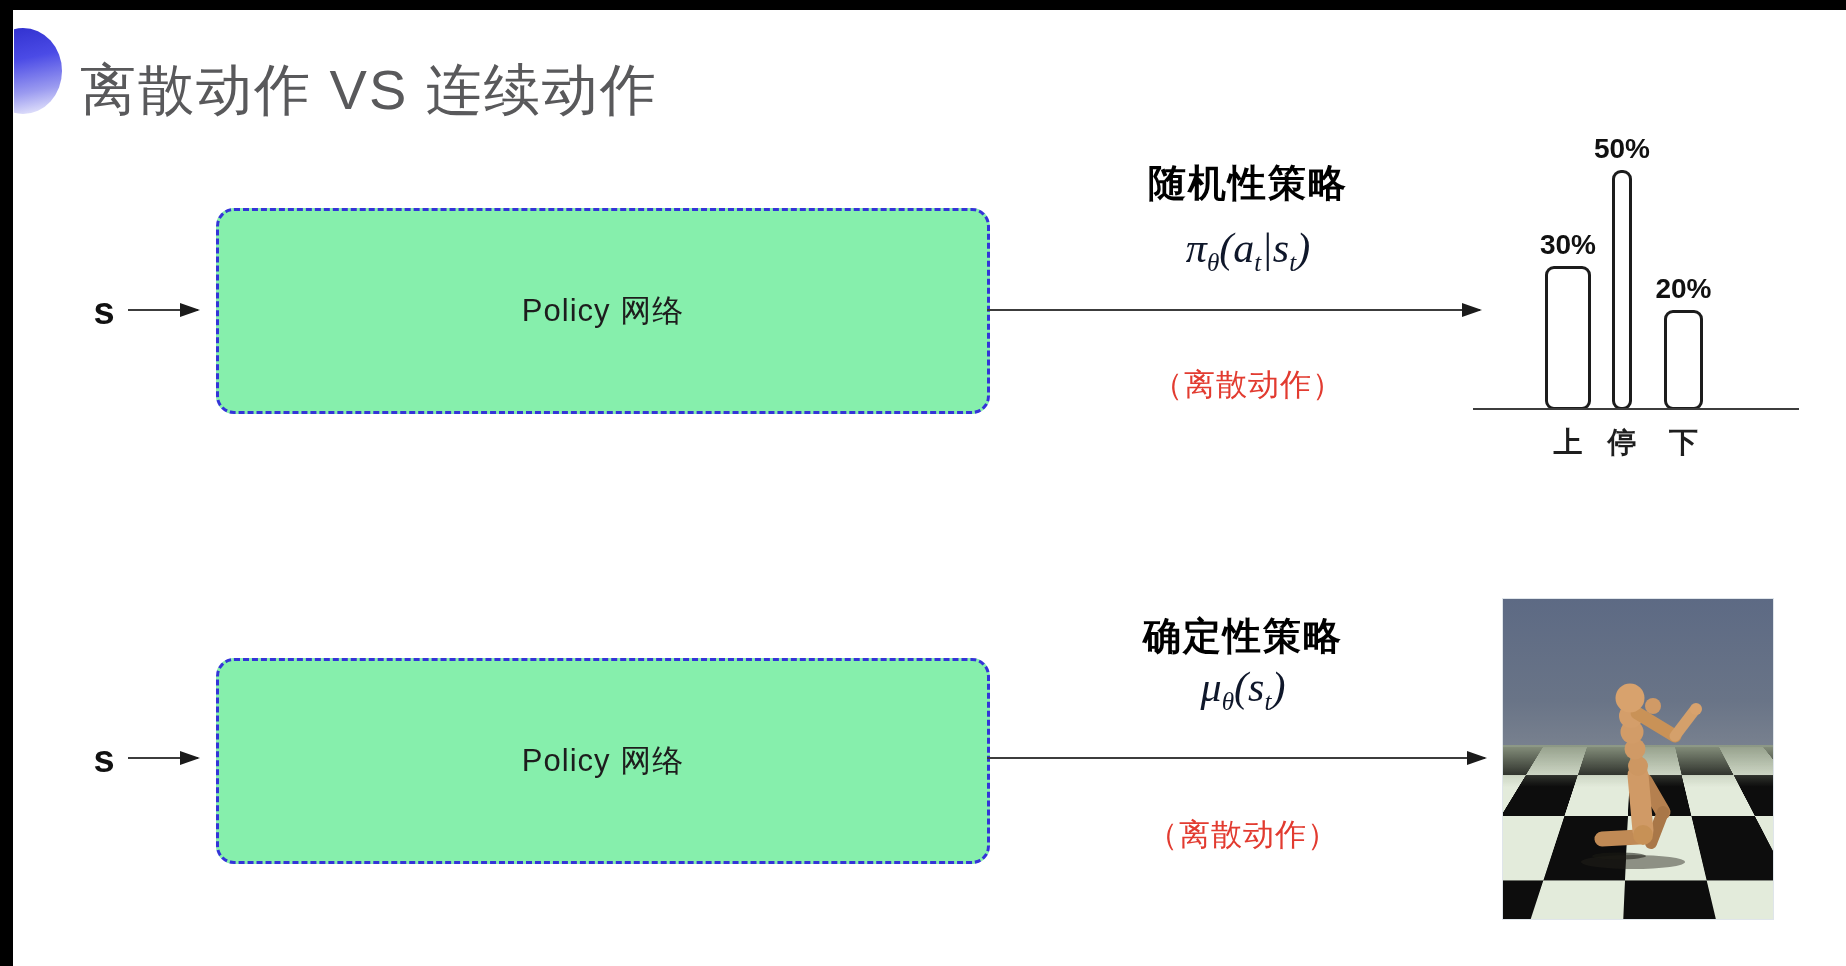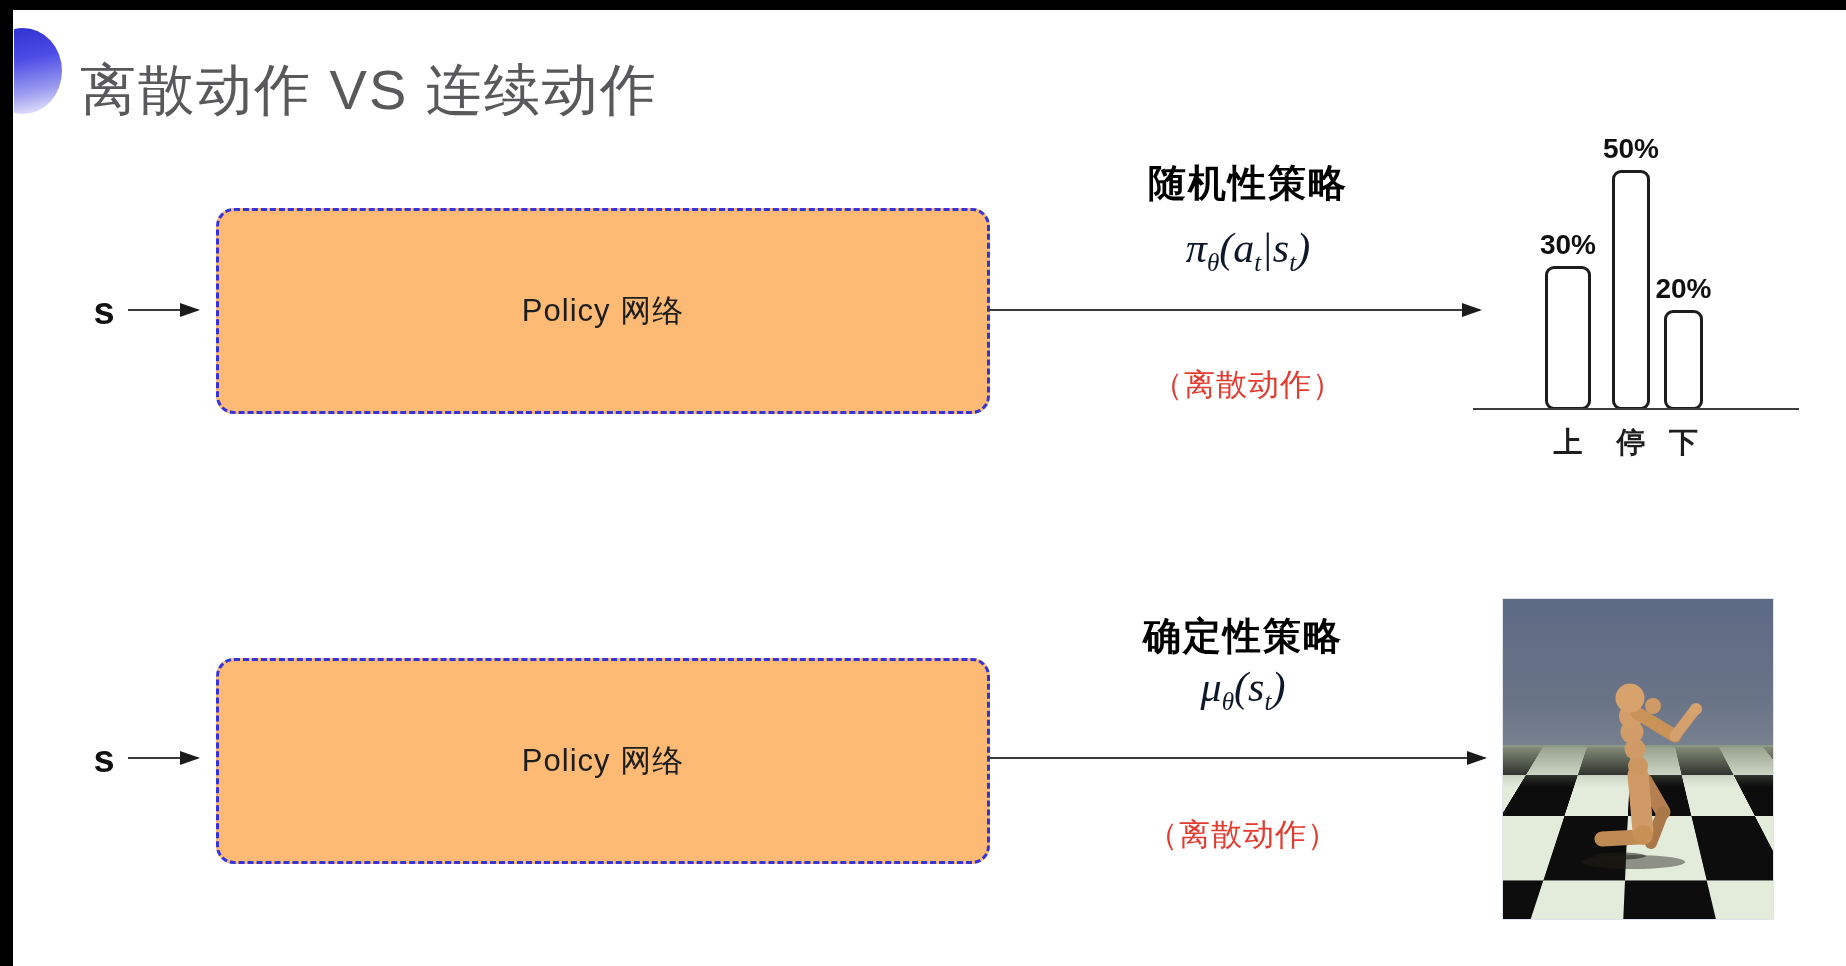--- a/index.html
+++ b/index.html
@@ -13,21 +13,21 @@
 
   
   .title-icon-clip{position:absolute;left:14px;top:28px;width:48px;height:86px;overflow:hidden;z-index:10;}
   .title-icon{width:78px;height:86px;margin-left:-30px;border-radius:50%;
     background:linear-gradient(168deg,#3232d0 6%,#4b4be6 38%,#9b9bf0 72%,#eaeafc 97%);}
   .page-title{position:absolute;left:80px;top:58px;font-size:56px;line-height:1.15;
     color:#59595b;font-weight:400;letter-spacing:2px;white-space:nowrap;}
 
   
   .policy-box{position:absolute;left:216px;width:768px;height:200px;
-    border:3px dashed #3434d8;border-radius:18px;background:#fdba74;
+    border:3px dashed #3434d8;border-radius:18px;background:#86efac;
     display:flex;align-items:center;justify-content:center;}
   .policy-box.top{top:208px;}
   .policy-box.bottom{top:658px;}
   .policy-box .lbl{font-size:31px;color:#1d1d1d;letter-spacing:1px;}
 
   .s-label{position:absolute;left:84px;width:40px;text-align:center;font-size:38px;
     font-weight:600;color:#111;line-height:1;}
   .s-label.top{top:292px;}
   .s-label.bottom{top:740px;}
 
@@ -103,21 +103,21 @@
 <div class="anno t1 policy-type">随机性策略</div>
 <div class="anno t2 formula"><span>π</span><sub>θ</sub><span>(</span><span>a</span><sub>t</sub><span>|</span><span>s</span><sub>t</sub><span>)</span></div>
 <div class="anno t3 action-note">（离散动作）</div>
 
 <div class="chart">
   <div>
       <div class="bar" style="left: 72px; width: 41px; height: 144px; padding-left: 40px;">
         <div class="pct">30%</div>
         <div class="tick">上</div>
       </div>
-      <div class="bar" style="left: 139px; width: 38px; height: 240px;">
+      <div class="bar" style="left: 139px; width: 20px; height: 240px;">
         <div class="pct">50%</div>
         <div class="tick">停</div>
       </div>
       <div class="bar" style="left: 191px; width: 39px; height: 100px;">
         <div class="pct">20%</div>
         <div class="tick">下</div>
       </div>
     </div>
   <div class="baseline"></div>
 </div>

